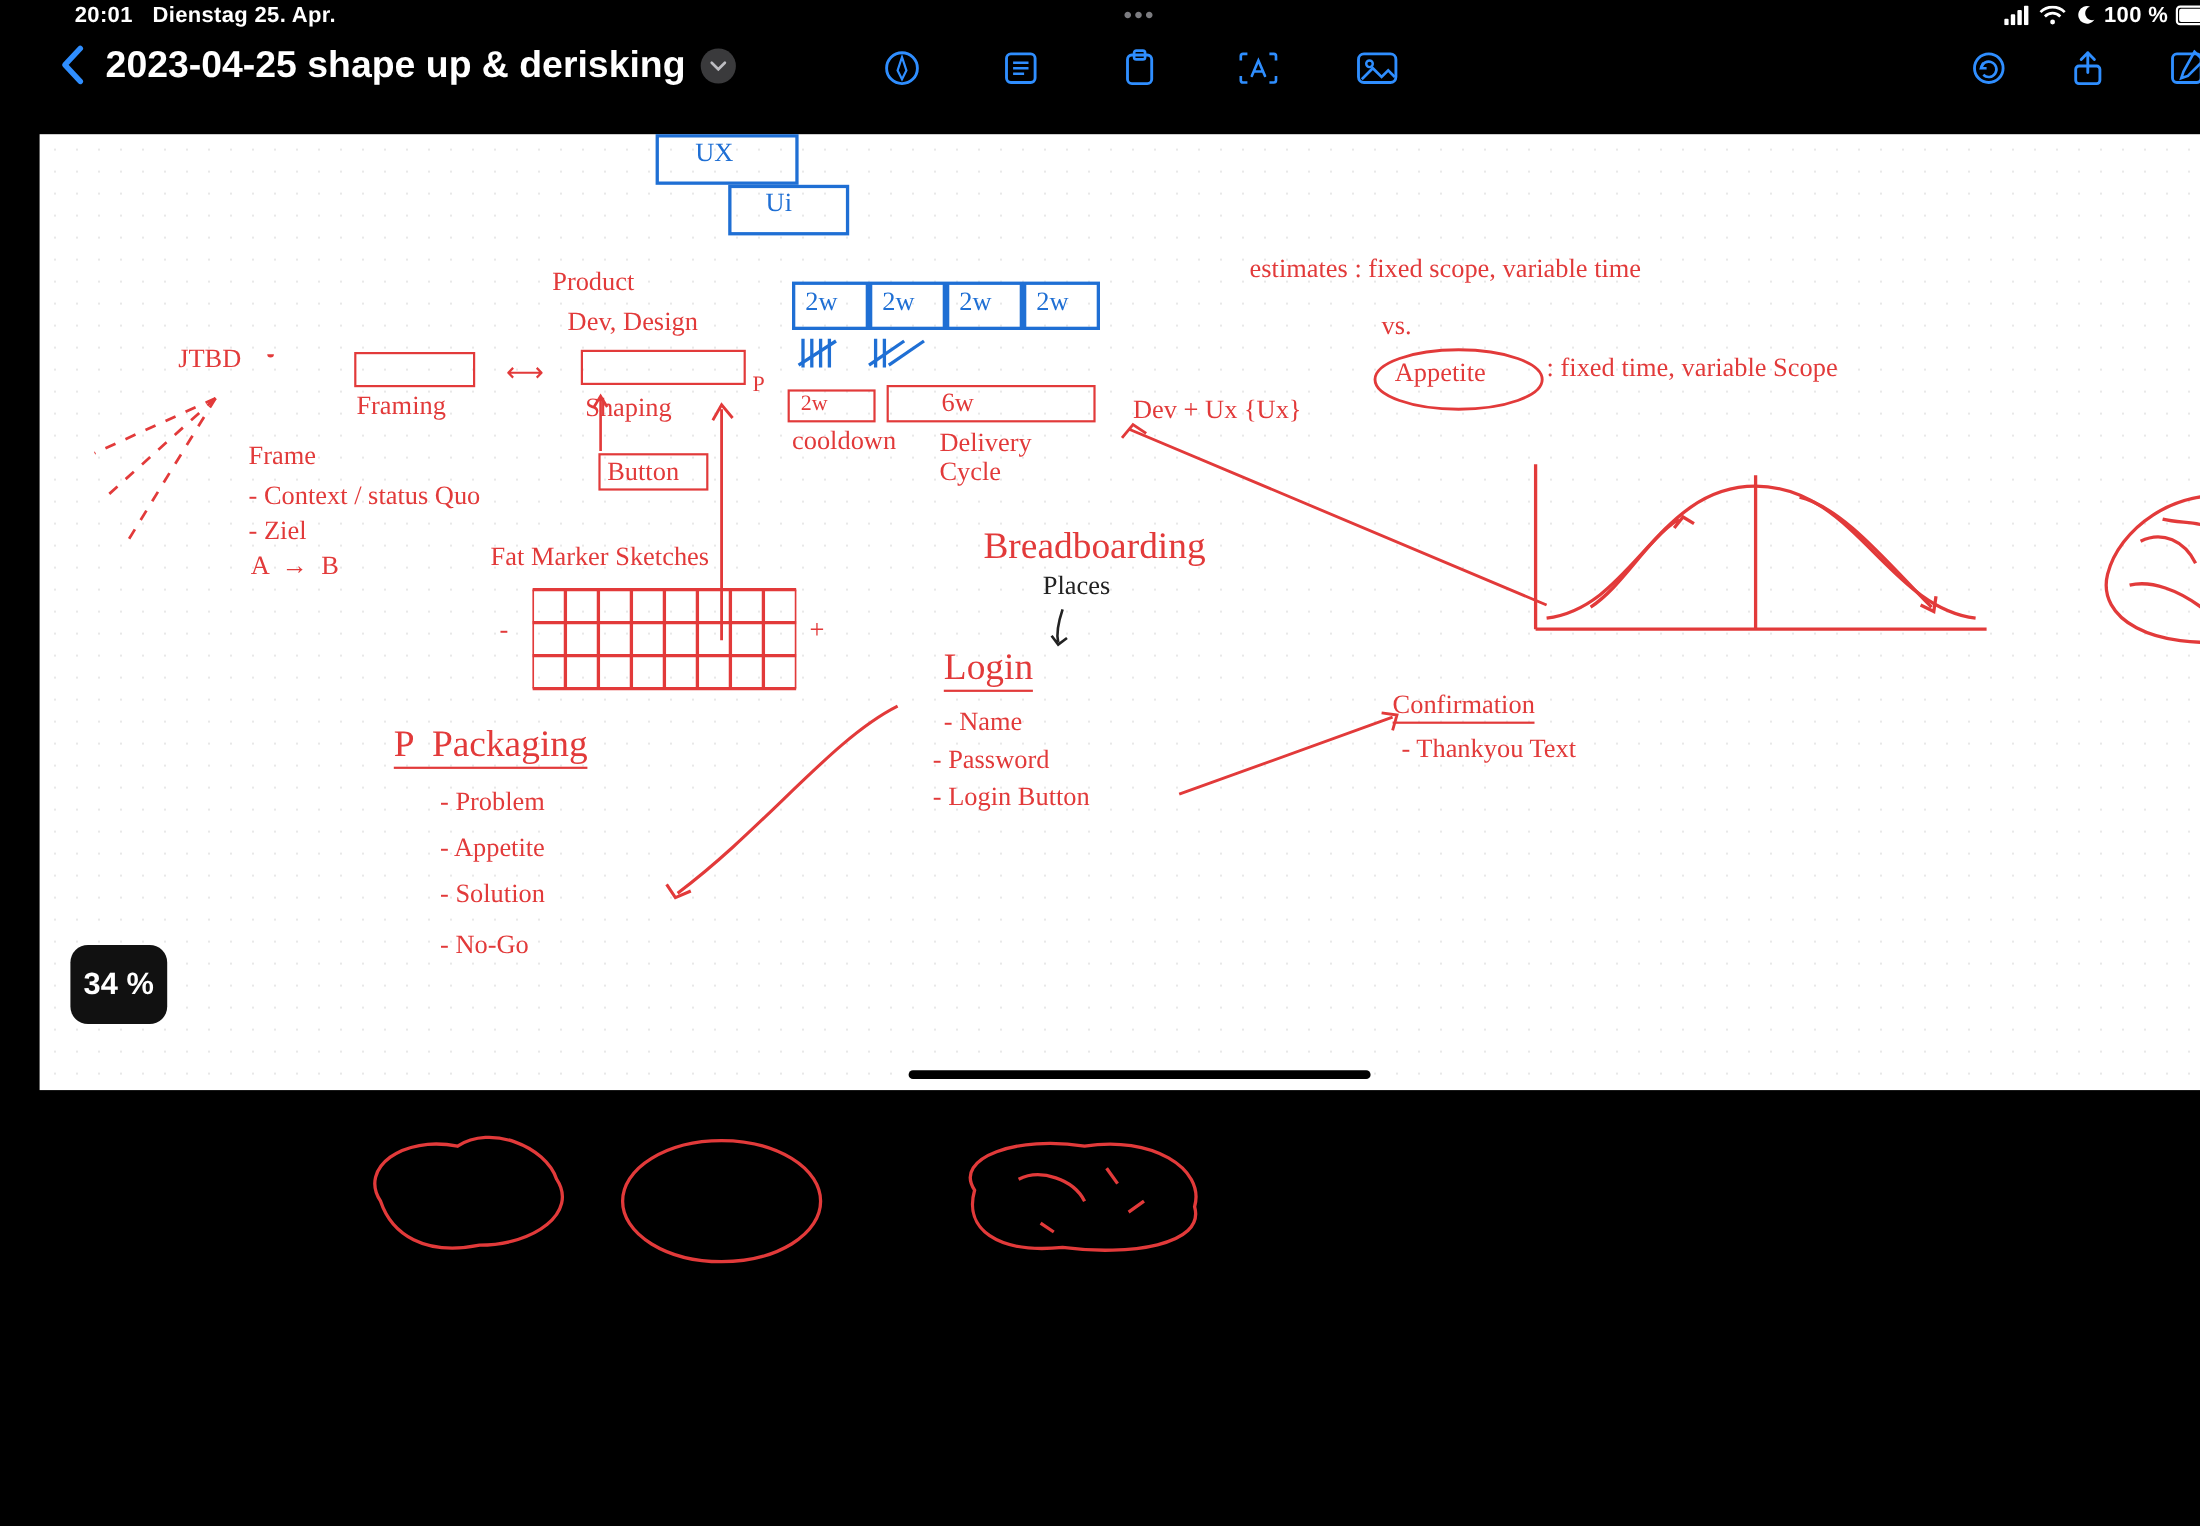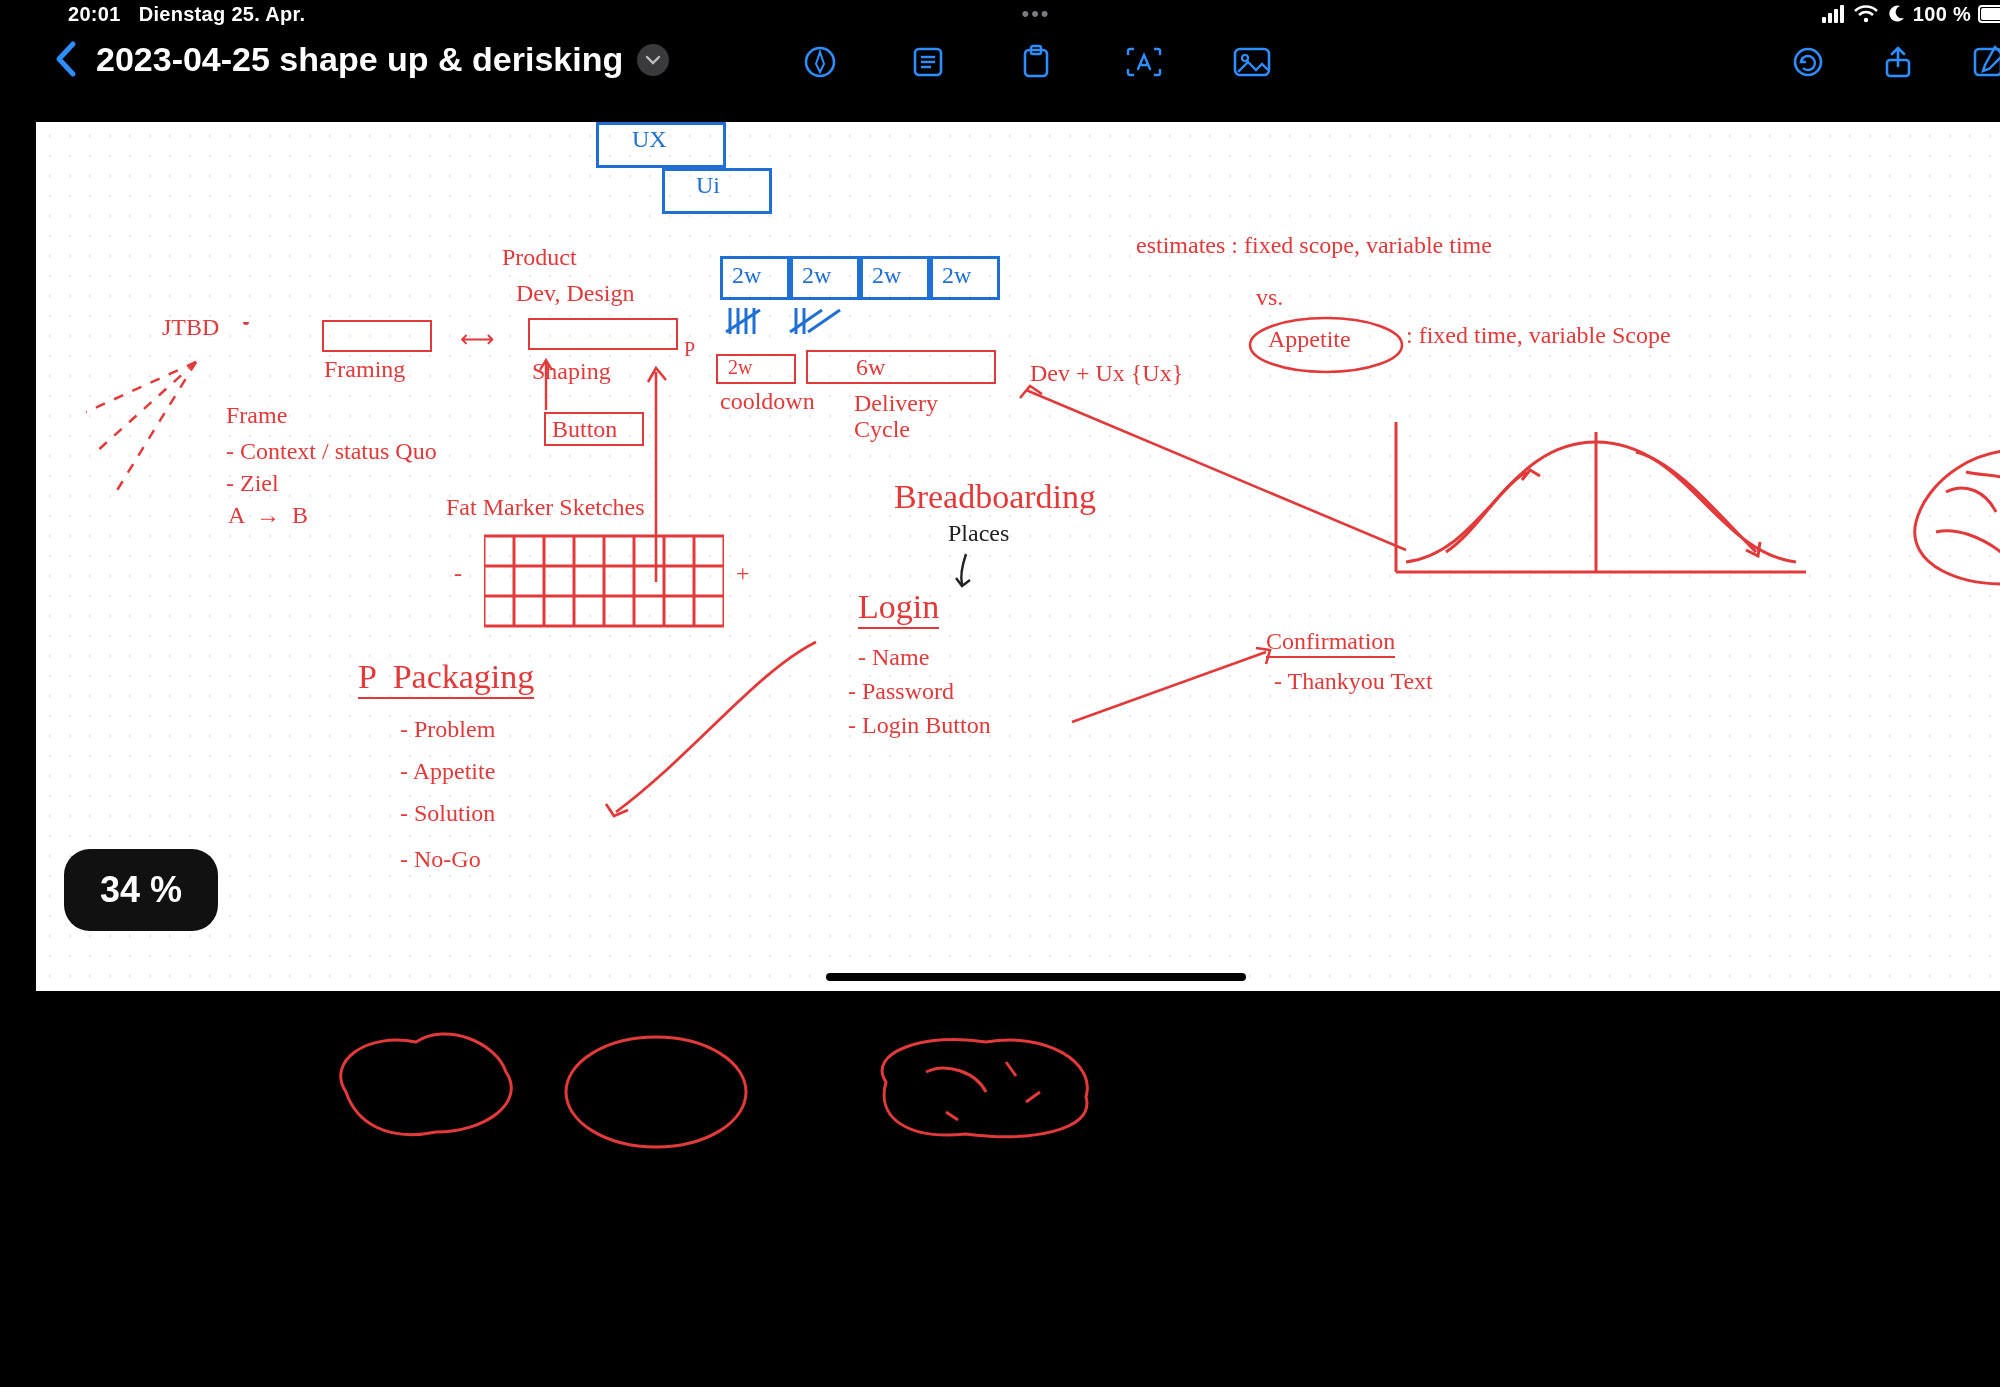--- a/index.html
+++ b/index.html
@@ -36,21 +36,21 @@
   .hand.blue { color: #1f6fd4; }
   .hand.black { color: #222; }
   .hand.sm { font-size: 24px; }
   .hand.lg { font-size: 34px; }
   .hand.u { border-bottom: 2px solid currentColor; padding-bottom: 2px; }
 
   .box-red { position: absolute; border: 2.5px solid #e23a3a; }
   .box-blue { position: absolute; border: 3px solid #1f6fd4; }
 
   
-  .zoom-badge { position: absolute; left: 28px; bottom: 60px; background: #111; color: #fff; font-size: 36px; font-weight: 600; padding: 20px 36px; border-radius: 26px; }
+  .zoom-badge { position: absolute; left: 28px; bottom: 60px; background: #111; color: #fff; font-size: 28px; font-weight: 600; padding: 20px 12px; border-radius: 16px; }
 
   
   .home-ind { position: absolute; bottom: 10px; left: 50%; transform: translateX(-50%); width: 420px; height: 8px; background: #000; border-radius: 4px; }
 
   svg { display: block; }
 </style>
 </head>
 <body>
 
 <div class="device">

